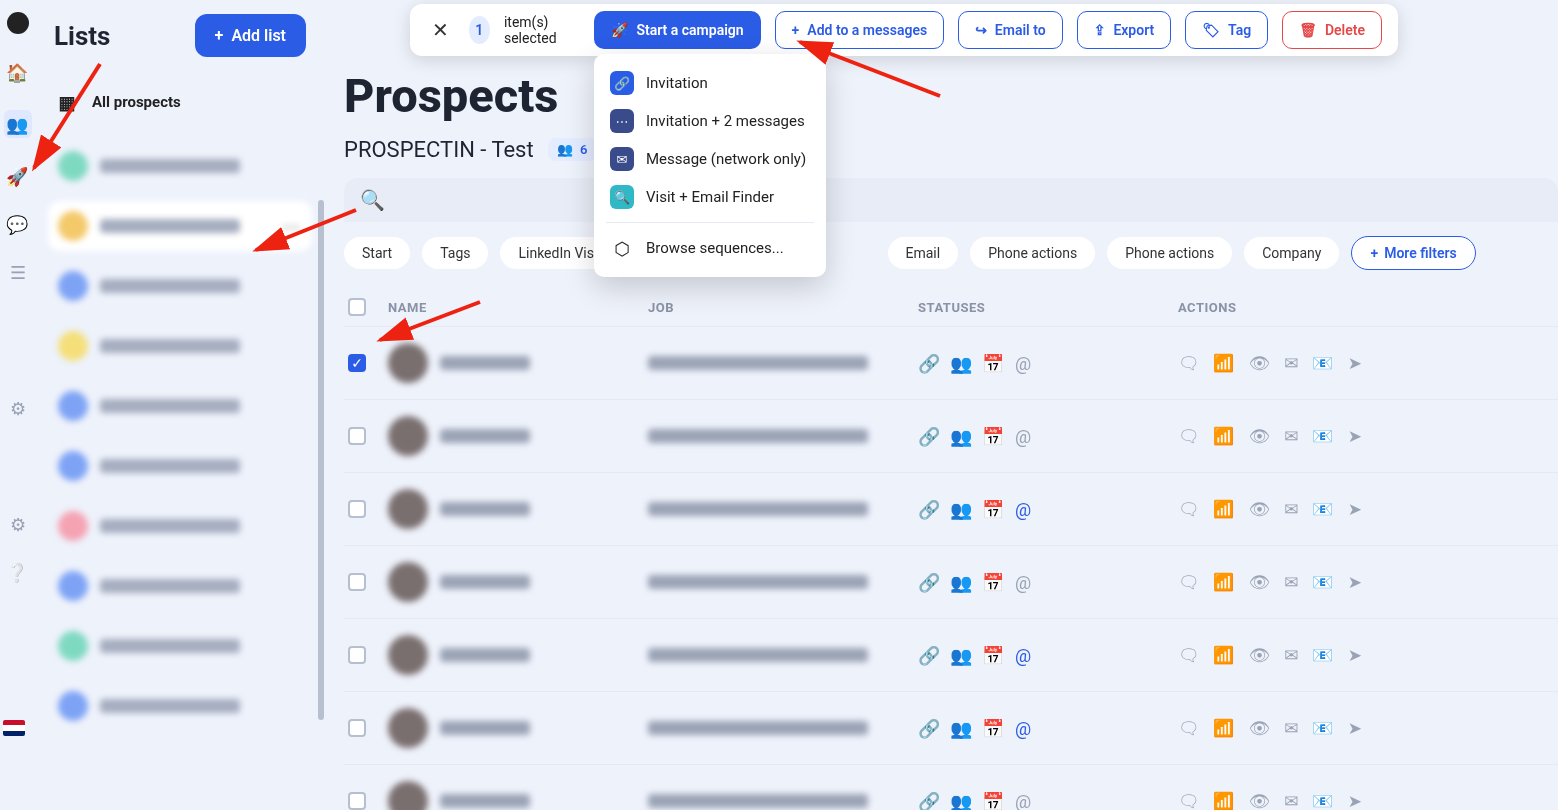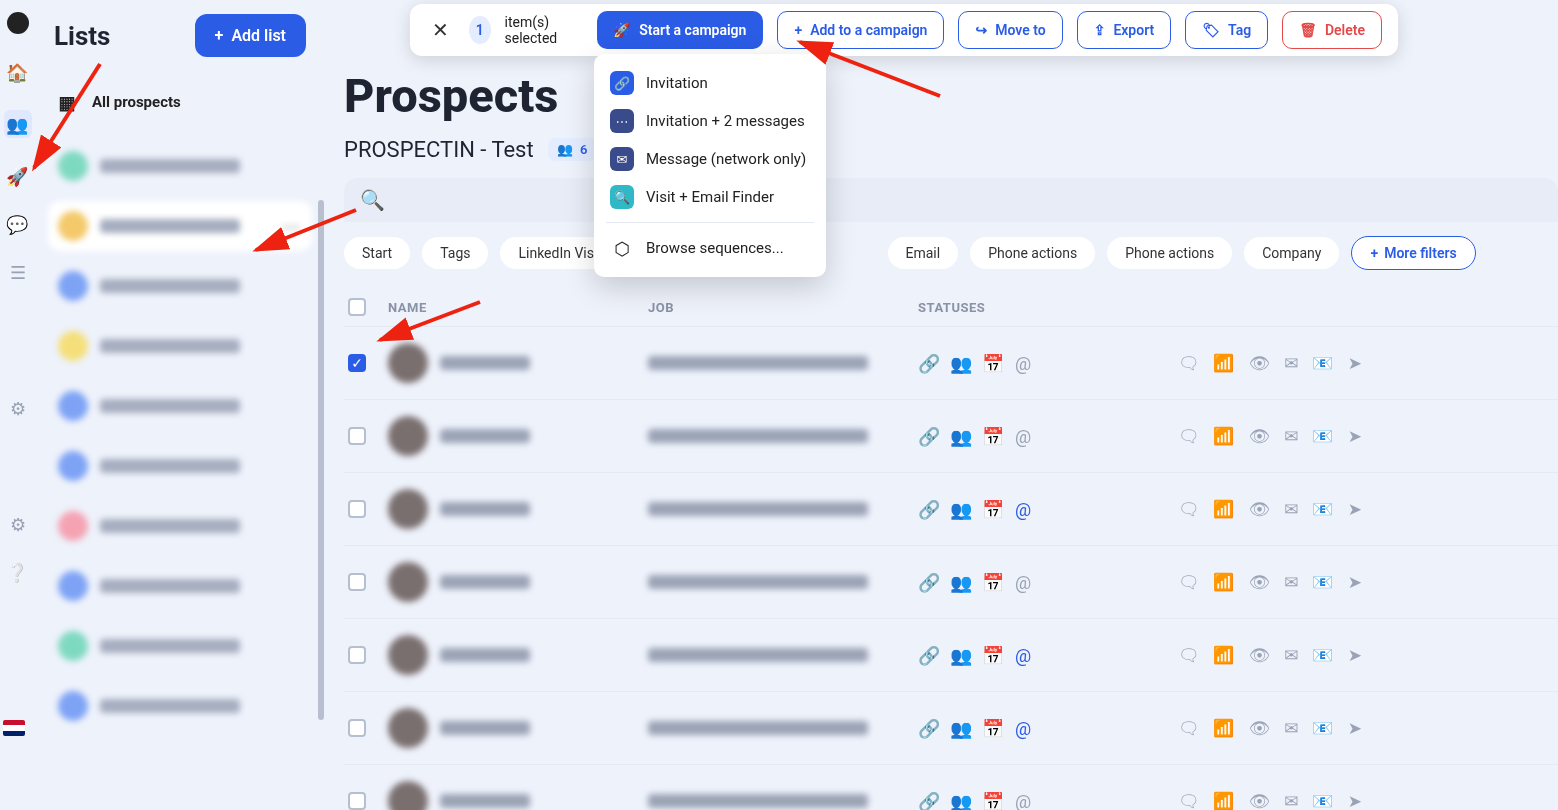--- a/index.html
+++ b/index.html
@@ -164,25 +164,25 @@
 <div class="action-bar">
   <span class="close-x">✕</span>
   <span class="sel-count">1</span>
   <span class="sel-text">item(s) selected</span>
   <button class="btn btn-primary">
     <span>🚀</span>
     <span>Start a campaign</span>
   </button>
   <button class="btn btn-outline-blue">
     <span>+</span>
-    <span>Add to a campaign</span>
+    <span>Add to a messages</span>
   </button>
   <button class="btn btn-outline-blue">
     <span>↪</span>
-    <span>Move to</span>
+    <span>Email to</span>
   </button>
   <button class="btn btn-outline-blue">
     <span>⇪</span>
     <span>Export</span>
   </button>
   <button class="btn btn-outline-blue">
     <span>🏷</span>
     <span>Tag</span>
   </button>
   <button class="btn btn-outline-red">
@@ -243,20 +243,21 @@
       <span>More filters</span>
     </button>
   </div>
 
   <div class="table">
     <div class="thead">
       <span class="chk"></span>
       <span>NAME</span>
       <span>JOB</span>
       <span>STATUSES</span>
+      <span>ACTIONS</span>
     </div>
     <div id="tbody">
         <div class="trow">
     <span class="chk checked">✓</span>
     <span class="name-cell">
       <span class="avatar"></span>
       <span class="blur-text" style="width:90px"></span>
     </span>
     <span class="blur-text" style="width:220px"></span>
     <span class="status-icons ">

